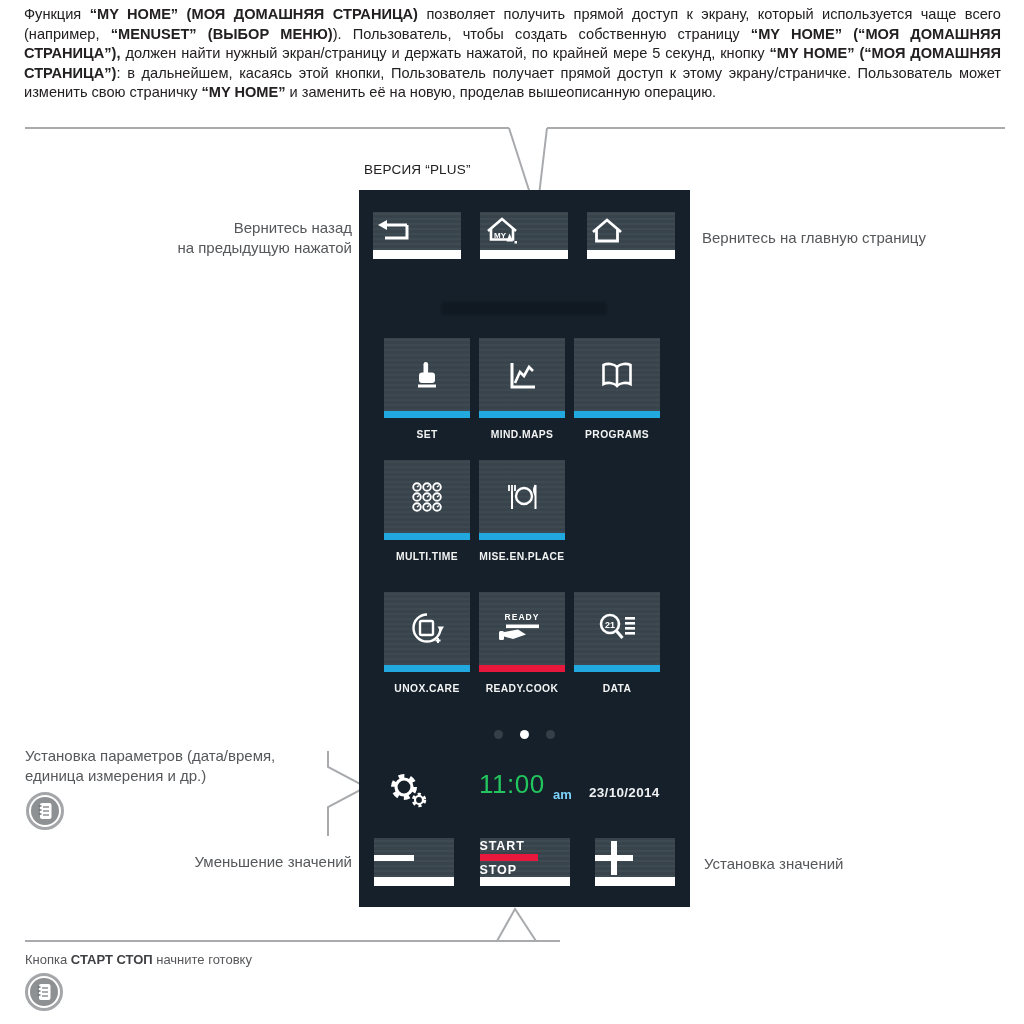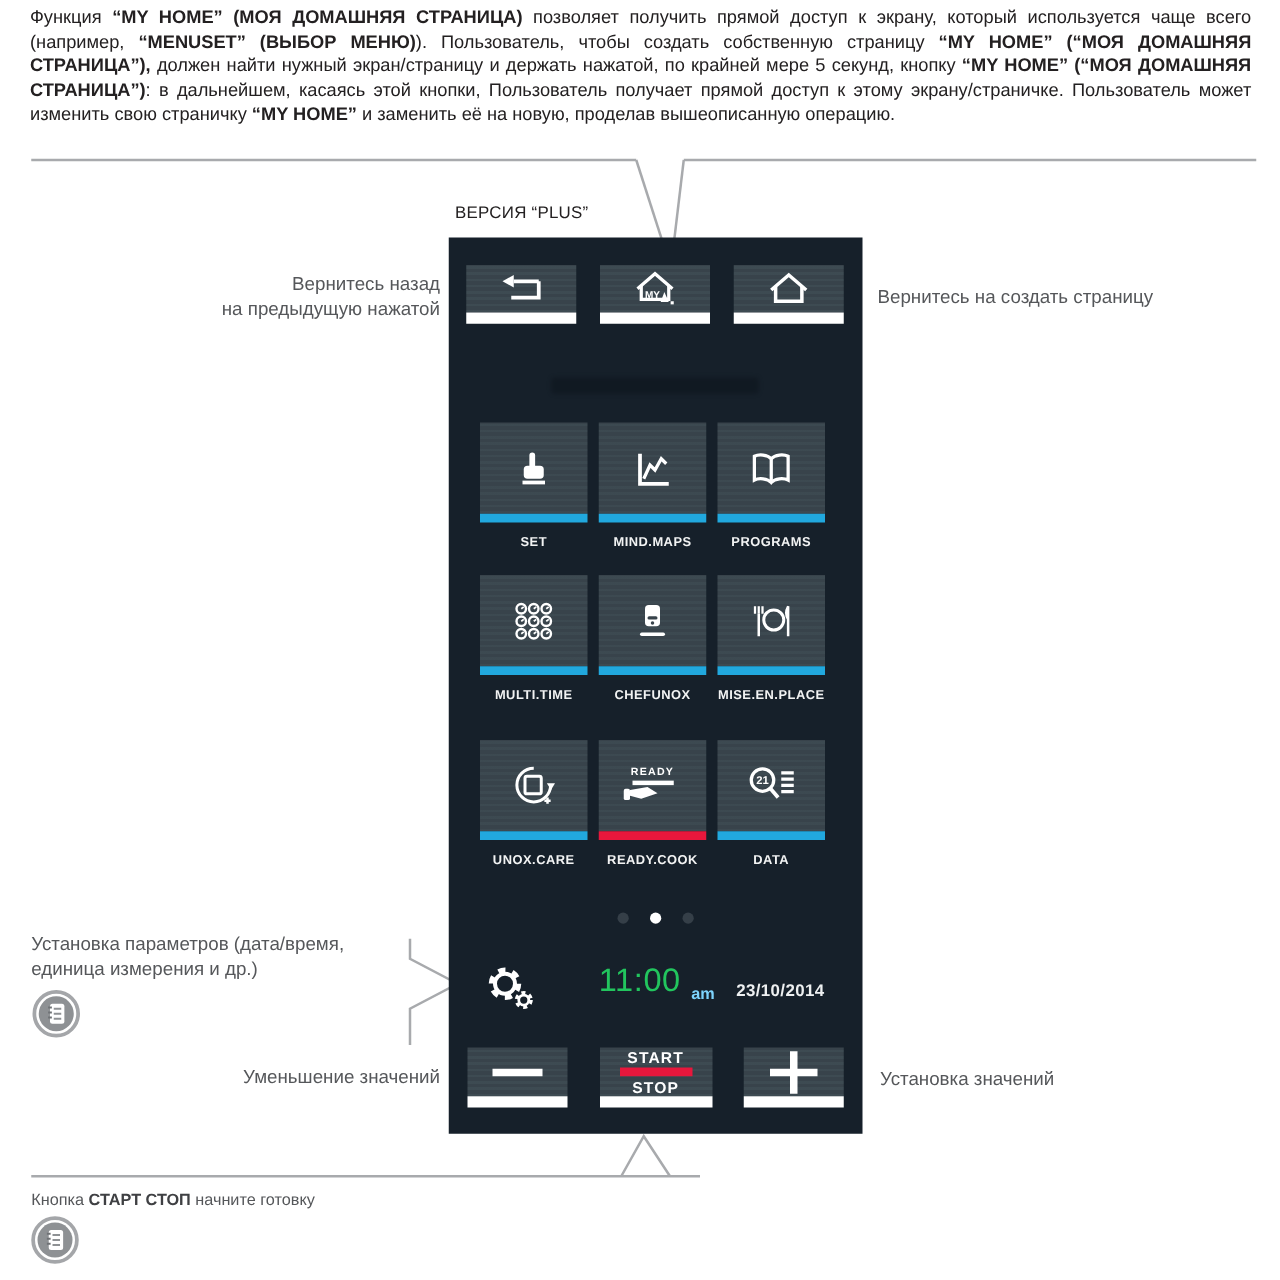--- a/index.html
+++ b/index.html
@@ -27,21 +27,21 @@
   .co-back{left:120px;top:218px;width:232px;text-align:right;}
   .co-home{left:702px;top:228px;}
   .co-settings{left:25px;top:746px;}
   .co-decrease{left:100px;top:852px;width:252px;text-align:right;}
   .co-increase{left:704px;top:854px;}
 
   
   .panel{left:359px;top:190px;width:331px;height:717px;background:var(--panel-bg);}
   .panel .abs{position:absolute;}
   .btn{display:flex;flex-direction:column;cursor:pointer;}
-  .btn-face{background:var(--tile-bg);display:flex;flex-direction:column;align-items:center;
+  .btn-face{background:var(--tile-bg);display:flex;flex-direction:column;align-items:flex-start;
             justify-content:center;width:100%;
             background-image:repeating-linear-gradient(0deg,rgba(130,175,175,.07) 0 2px,transparent 2px 5px);}
   .ubar{height:9px;background:#fff;width:100%;}
   .nav{left:14px;top:22px;width:302px;display:flex;justify-content:space-between;}
   .nav .btn{width:88px;}
   .nav .btn-face{height:38px;}
 
   .smudge{left:82px;top:112px;width:166px;height:13px;background:#0c141c;opacity:.55;
           filter:blur(1.5px);border-radius:3px;}
 
@@ -101,21 +101,21 @@
     <polyline points="328,751 328,767 366,787 328,807 328,836"></polyline>
     <polyline points="497,941 515,909 536,941"></polyline>
   </svg>
 
   <div class="abs version">ВЕРСИЯ “PLUS”</div>
 
   <div class="abs co co-back">
     <div>Вернитесь назад</div>
     <div>на предыдущую нажатой</div>
   </div>
-  <div class="abs co co-home">Вернитесь на создать страницу</div>
+  <div class="abs co co-home">Вернитесь на главную страницу</div>
 
   <div class="abs panel">
 
     <div class="abs nav">
       <div class="btn">
         <div class="btn-face">
           <svg width="40" height="28" viewBox="0 0 40 28">
             <path d="M34 8 H14" stroke="#fff" stroke-width="3" fill="none"></path>
             <polygon points="14,3 14,13 5,8" fill="#fff"></polygon>
             <path d="M34 8 V21 H12" stroke="#fff" stroke-width="3" fill="none"></path>
@@ -196,32 +196,20 @@
               <circle cx="17" cy="27" r="3.8"></circle>
               <circle cx="27" cy="27" r="3.8"></circle>
             <path d="M7 7 L9 5.5 M17 7 L19 5.5 M27 7 L29 5.5 M7 17 L9 15.5 M17 17 L19 15.5 M27 17 L29 15.5 M7 27 L9 25.5 M17 27 L19 25.5 M27 27 L29 25.5" stroke-width="1.4"></path>
           </svg>
         </div>
         <div class="tile-bar"></div>
         <div class="tlabel">MULTI.TIME</div>
       </div>
       <div class="tile">
         <div class="tile-face">
-          <svg width="30" height="34" viewBox="0 0 30 34">
-            <rect x="9" y="4" width="12" height="17" rx="3" fill="#fff"></rect>
-            <rect x="11" y="13" width="8" height="2.6" rx="1.3" fill="#38434b"></rect>
-            <circle cx="15" cy="18.3" r="1.4" fill="#38434b"></circle>
-            <rect x="5" y="26" width="20" height="2.8" rx="1.4" fill="#fff"></rect>
-          </svg>
-        </div>
-        <div class="tile-bar"></div>
-        <div class="tlabel">CHEFUNOX</div>
-      </div>
-      <div class="tile">
-        <div class="tile-face">
           <svg width="38" height="32" viewBox="0 0 38 32" fill="none" stroke="#fff">
             <path d="M6 4 V10 M9 4 V10 M12 4 V10" stroke-width="1.8"></path>
             <path d="M9 10 V28" stroke-width="2"></path>
             <circle cx="21" cy="15" r="8" stroke-width="2.4"></circle>
             <path d="M32.5 4 C30.5 7.5 30.5 11.5 32.5 14.5" stroke-width="1.8"></path>
             <path d="M32.5 4 V28" stroke-width="2"></path>
           </svg>
         </div>
         <div class="tile-bar"></div>
         <div class="tlabel">MISE.EN.PLACE</div>

